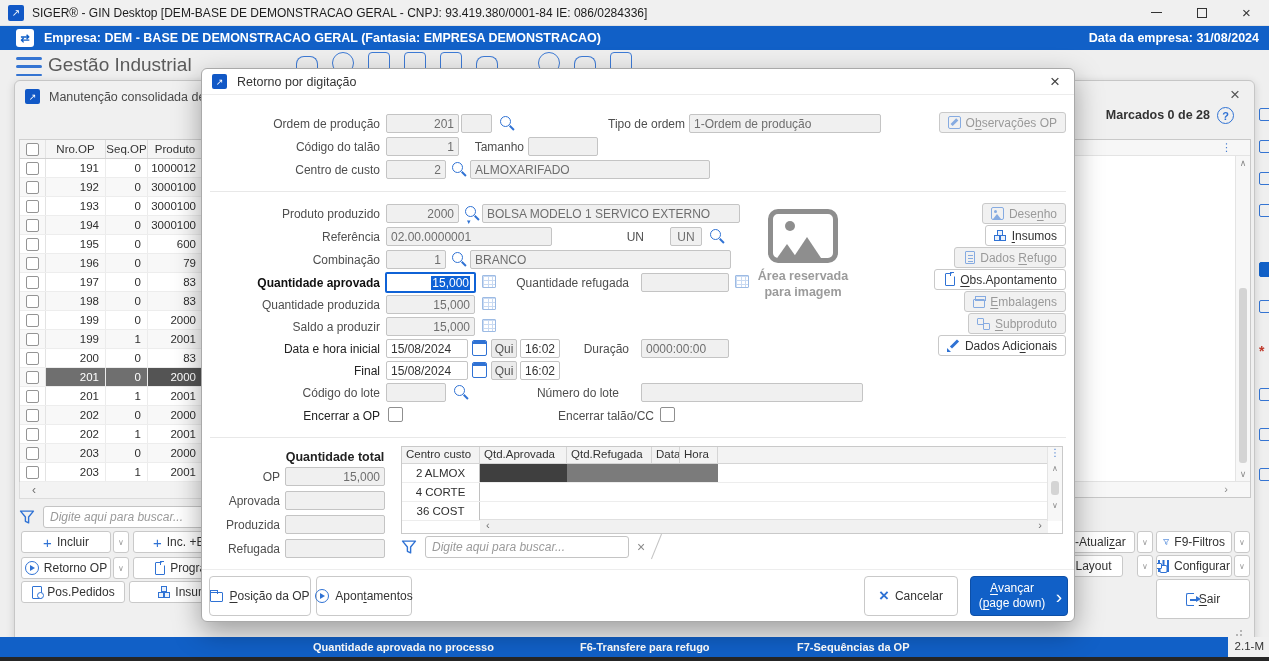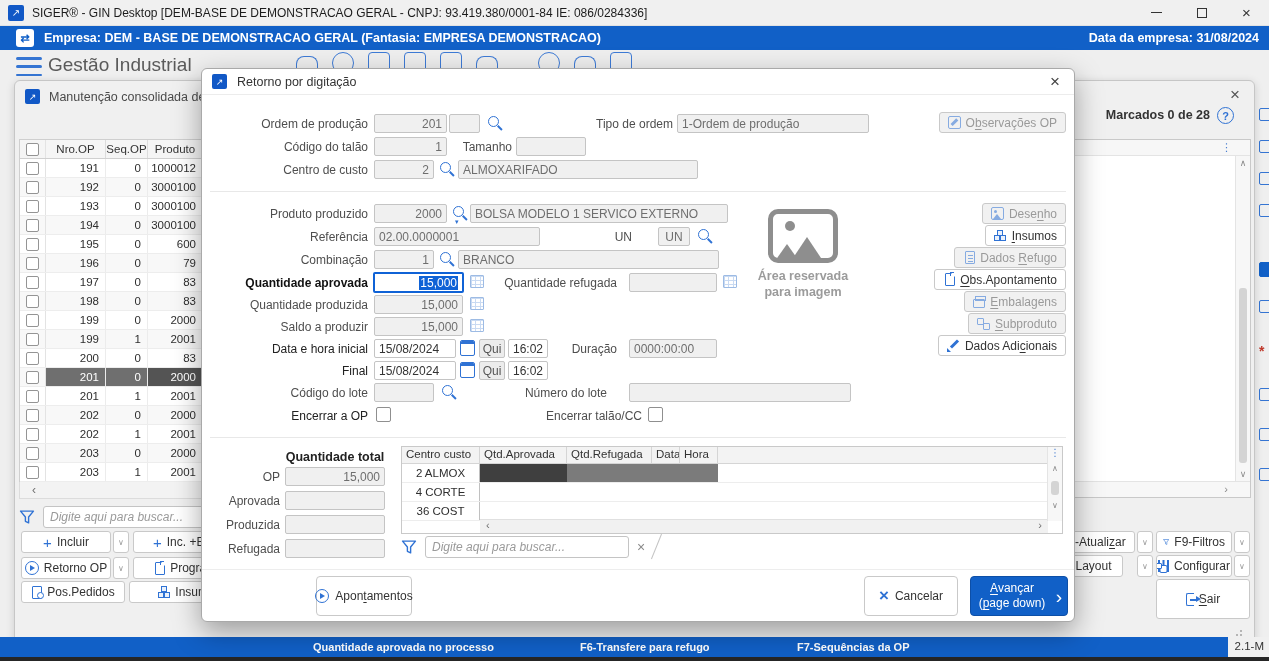--- a/index.html
+++ b/index.html
@@ -85,21 +85,21 @@
 .rfoot { position:absolute; left:0; bottom:0; right:0; height:16px; background:#f7f7f7; border-top:1px solid #e4e4e4; color:#8a8a8a; font-size:11px; text-align:right; padding-right:22px; line-height:15px; }
 .grip { position:absolute; right:12px; bottom:10px; width:2px; height:2px; background:#b5b5b5; box-shadow:-8px 8px 0 #b5b5b5,-4px 8px 0 #b5b5b5,0 8px 0 #b5b5b5,-4px 4px 0 #b5b5b5,0 4px 0 #b5b5b5,0 0 0 #b5b5b5; }
 
 
 .dialog { position:absolute; left:201px; top:18px; width:874px; height:554px; background:#fff; border:1px solid #a9a9a9; border-radius:6px; box-shadow:0 10px 28px rgba(0,0,0,0.35); z-index:10; }
 .dtitle { position:absolute; left:0; top:0; right:0; height:26px; border-bottom:1px solid #ececec; display:flex; align-items:center; }
 .dtitle .txt { margin-left:10px; font-size:12.5px; color:#333; }
 .dtitle .dclose { position:absolute; right:14px; top:3px; font-size:17px; color:#444; }
 .dtitle .miniapp { margin-left:10px; }
 .divider { position:absolute; left:8px; right:8px; border-top:1px solid #e8e8e8; }
-.fr { position:absolute; left:0; width:100%; height:20px; }
+.fr { position:absolute; left:12px; width:100%; height:20px; }
 .lblm { position:absolute; left:0; width:166px; text-align:right; top:3px; color:#4e4e4e; font-size:12px; }
 .lblm.b { font-weight:bold; color:#111; }
 .lblm.dk { color:#222; }
 .lbl2 { position:absolute; top:3px; text-align:right; color:#4e4e4e; font-size:12px; }
 .inp { position:absolute; top:0; height:19px; border:1px solid #c4c4c4; border-radius:2px; background:#fff; display:flex; align-items:center; padding:0 4px; font-size:12px; color:#333; }
 .inp.dis { background:#f0f0f0; color:#6e6e6e; }
 .inp.num { justify-content:flex-end; }
 .inp.ctr { justify-content:center; }
 .inp.focus { border:2px solid #0f62d6; height:21px; top:-1px; }
 .sel { background:#0f62d6; color:#fff; padding:0 1px; }
@@ -747,20 +747,24 @@
         <svg width="16" height="14" viewBox="0 0 14 13">
             <path d="M1 1 H13 L8.5 6.5 V12 L5.5 10.5 V6.5 Z" fill="none" stroke="#2f72d4" stroke-width="1.3" stroke-linejoin="round"></path>
           </svg>
         <input class="filter-input" placeholder="Digite aqui para buscar..." style="">
         <span class="fx">×</span>
       </div>
       <div class="slant"></div>
 
       <div class="divider" style="top:500px; left:0; right:0; border-color:#ededed;"></div>
 
+      <div class="fbtn" style="left:7px; width:102px;">
+          <span class="i folder-icon"></span>
+          <span><u>P</u>osição da OP</span>
+        </div>
       <div class="fbtn" style="left:114px; width:96px;">
           <span class="playcircle"></span>
           <span>Apon<u>t</u>amentos</span>
         </div>
       <div class="fbtn" style="left:662px; width:94px;">
           <span class="x">×</span>
           <span>Cancelar</span>
         </div>
       <div class="fbtn primary" style="left:768px; width:98px;">
         <span><u>A</u>vançar</span>

